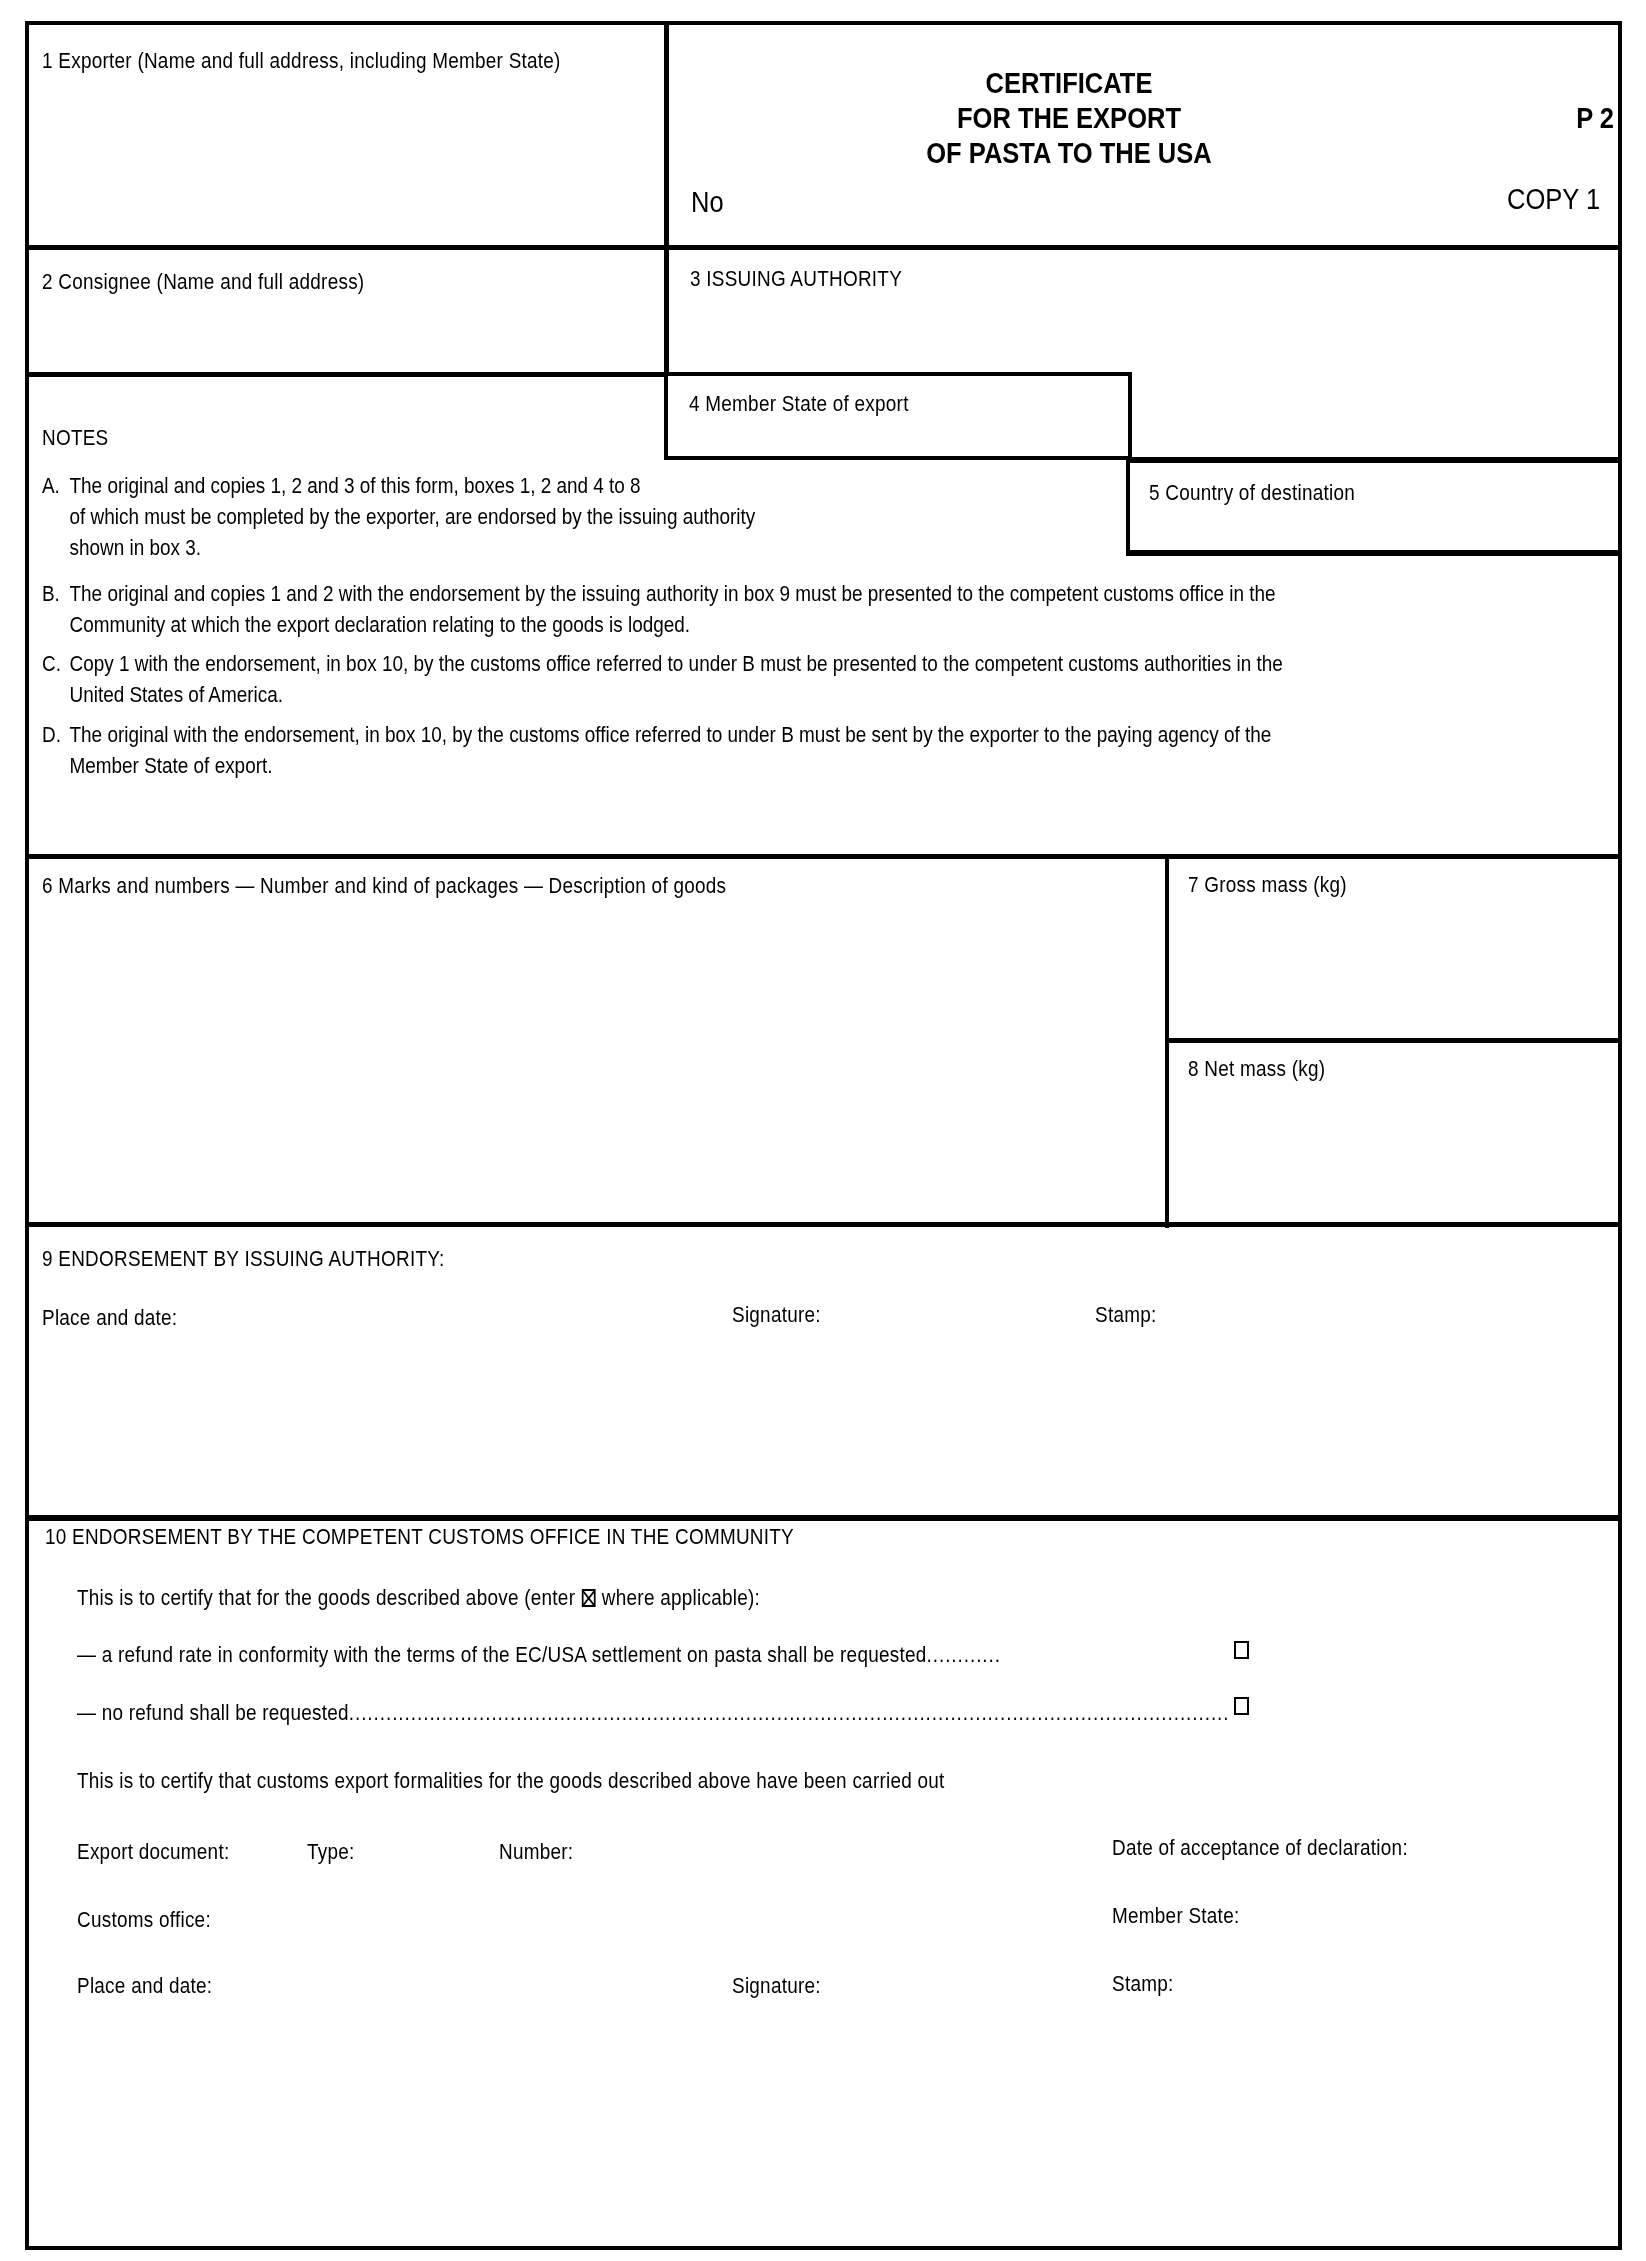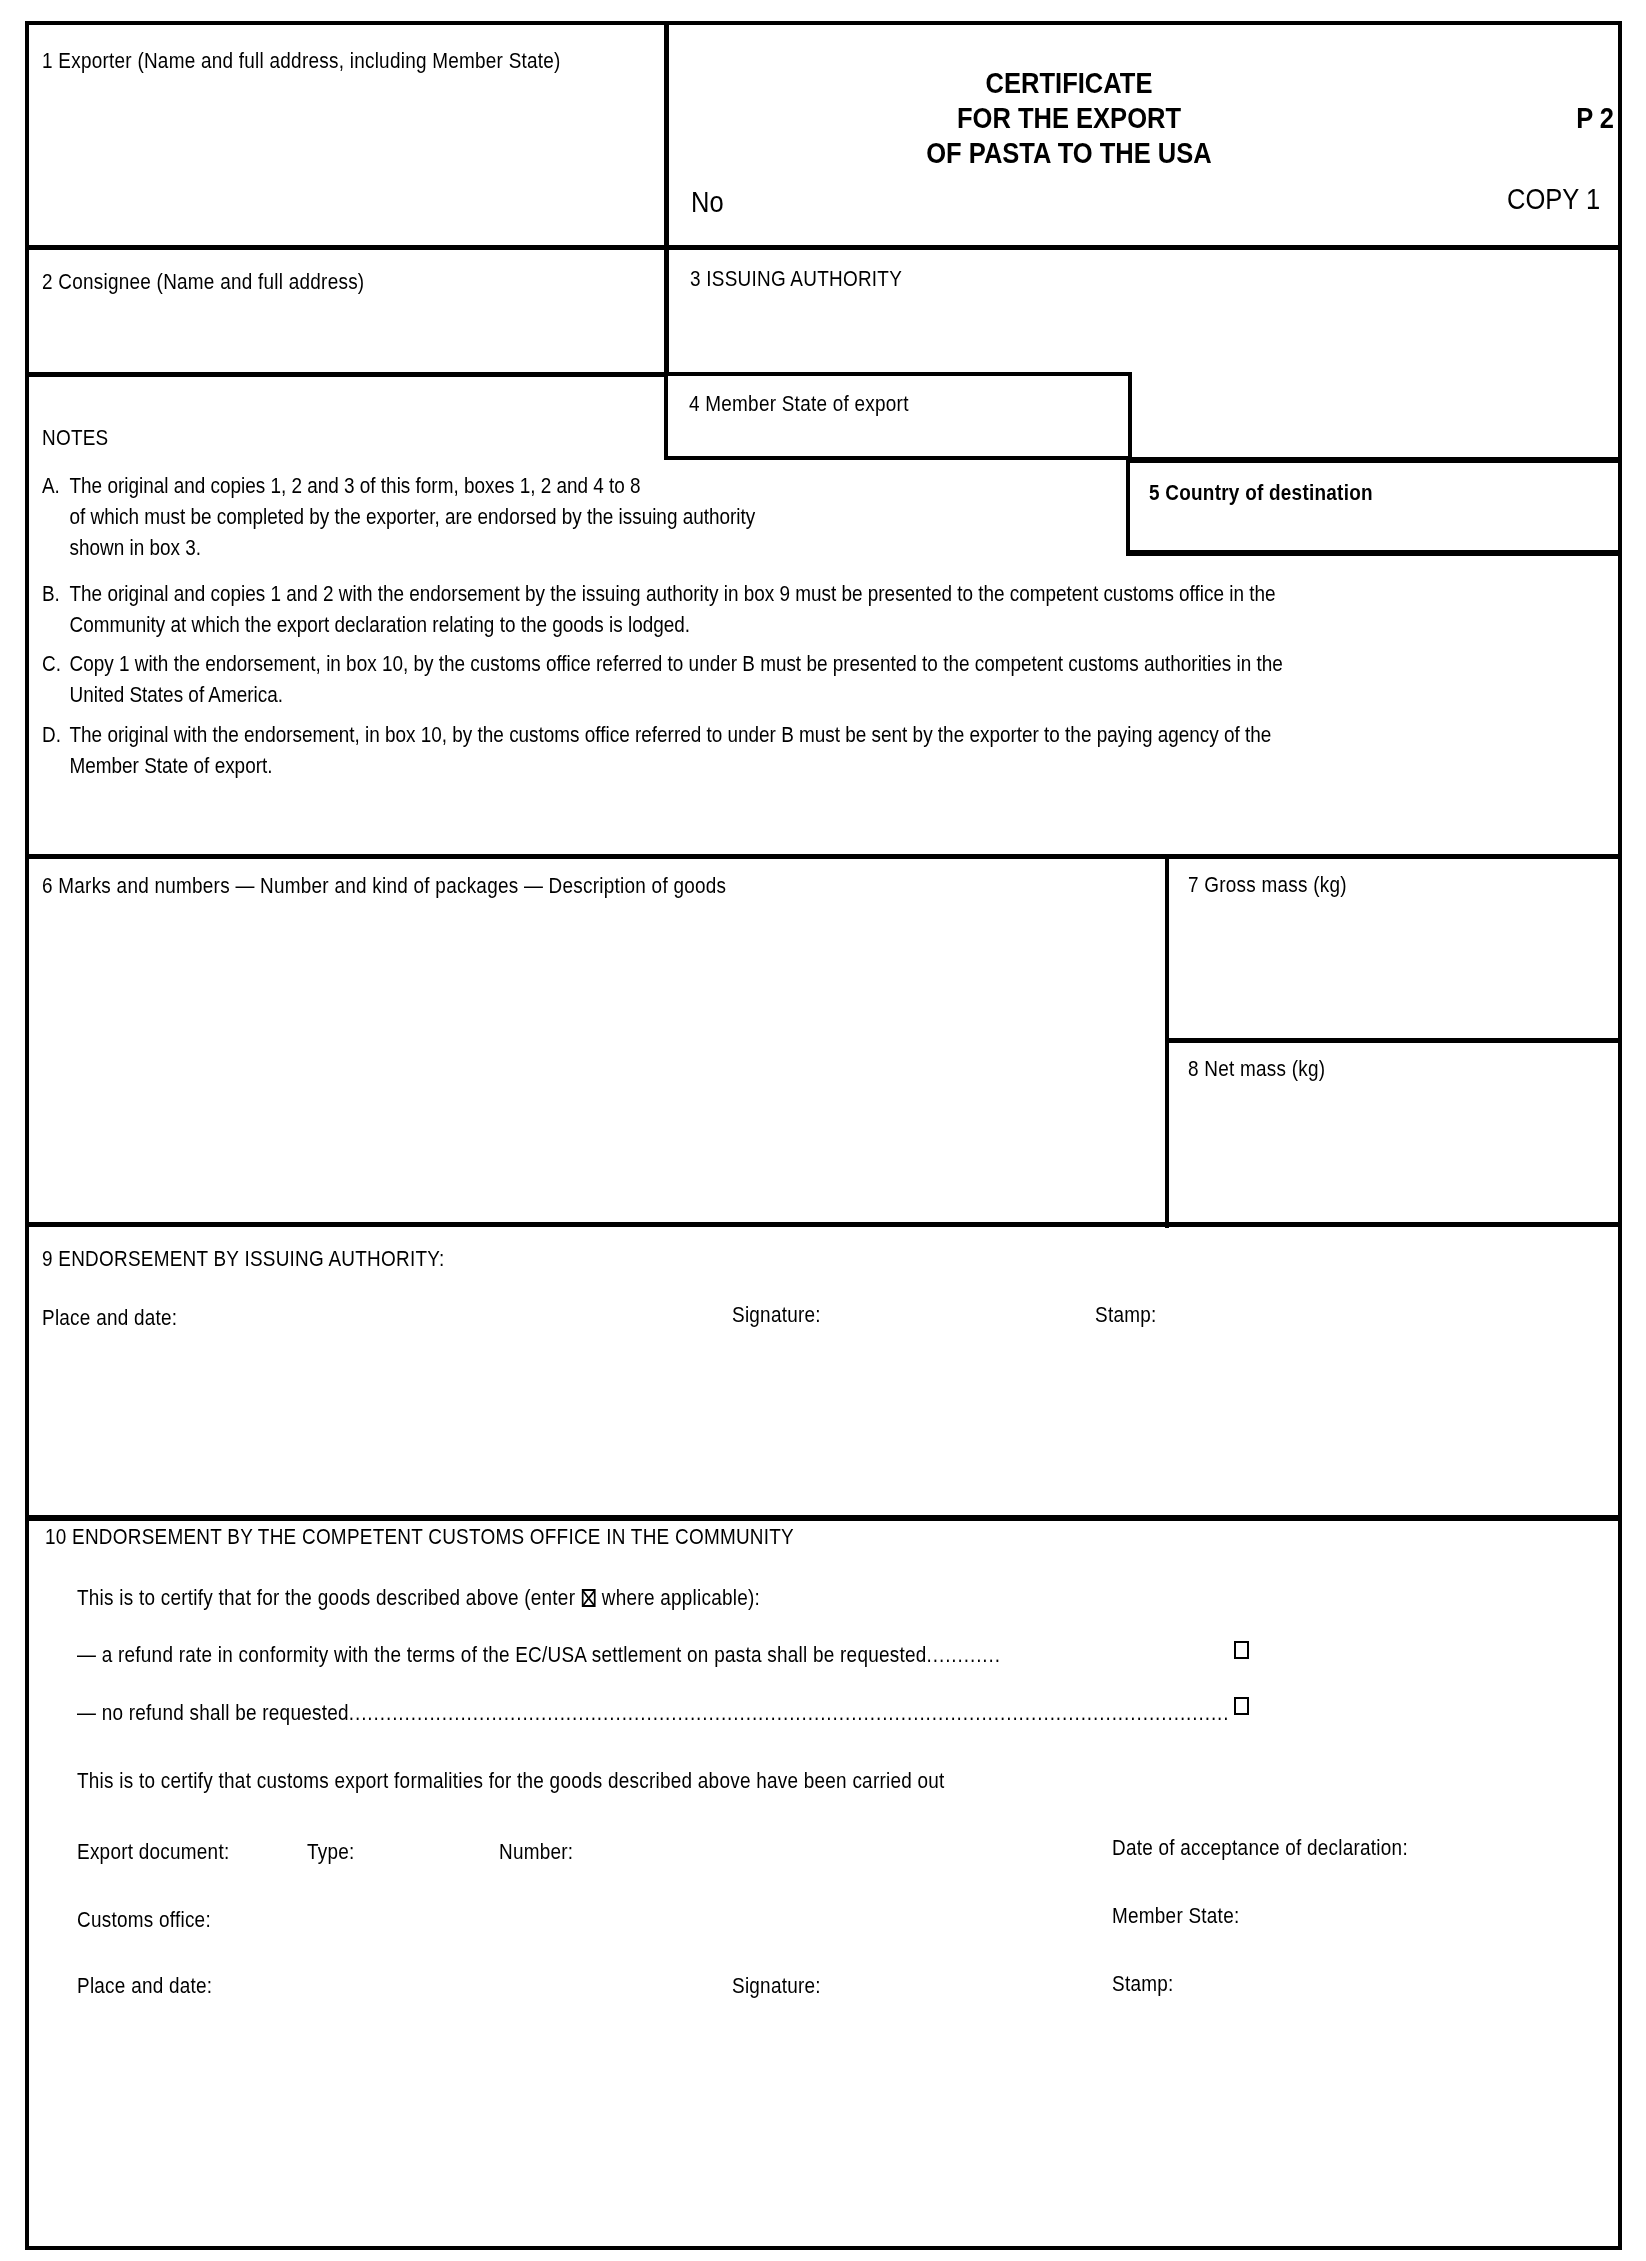--- a/index.html
+++ b/index.html
@@ -72,21 +72,21 @@
 <div class="abs" style="left:669px; top:250px; width:948px; height:122px;">
   <div class="lbl" style="left:21.3px; top:13.3px;">3 ISSUING AUTHORITY</div>
 </div>
 
 <div class="abs" style="left:664px; top:372px; width:468px; height:88px; border:4.8px solid #000; box-sizing:border-box; background:#fff;">
   <div class="lbl" style="left:21.3px; top:11.7px;">4 Member State of export</div>
 </div>
 
 <div class="hline" style="left:1126px; top:457px; width:495px; height:6.4px;"></div>
 
-<div class="abs" style="left:1126px; top:457px; width:494px; height:99px; border-left:4.8px solid #000; border-bottom:6.4px solid #000; box-sizing:border-box;font-weight:bold;">
+<div class="abs" style="left:1126px; top:457px; width:494px; height:99px; border-left:4.8px solid #000; border-bottom:6.4px solid #000; box-sizing:border-box;">
   <div class="lbl" style="left:18.7px; top:20px;">5 Country of destination</div>
 </div>
 
 <div class="abs" style="left:29px; top:377px; width:1588px; height:480px;text-decoration:underline;">
   <div class="lbl" style="left:13.3px; top:45px;">NOTES</div>
 
   <div class="note" style="left:13.3px; top:93px; width:1014px;">
     <span class="letter">A.</span><span>The original and copies 1, 2 and 3 of this form, boxes 1, 2 and 4 to 8</span>
     <span class="cont">of which must be completed by the exporter, are endorsed by the issuing authority</span>
     <span class="cont">shown in box 3.</span>

